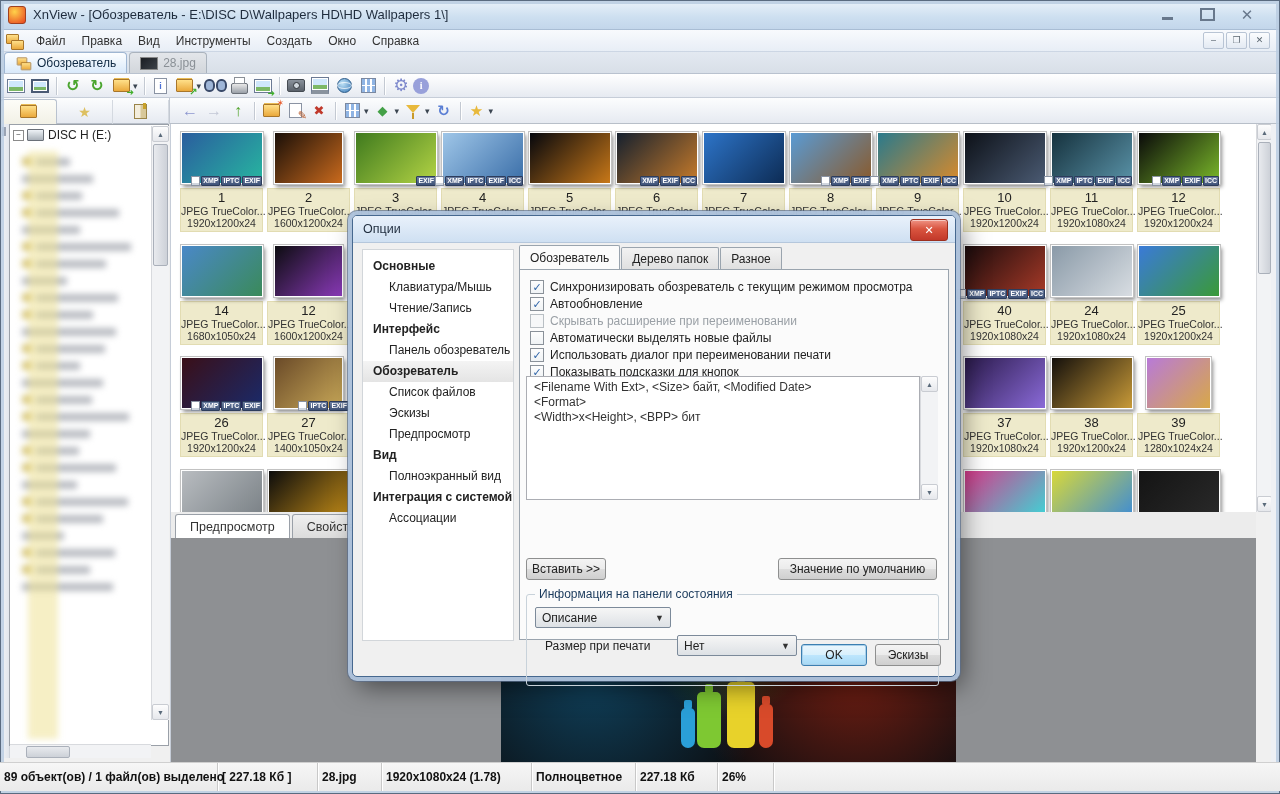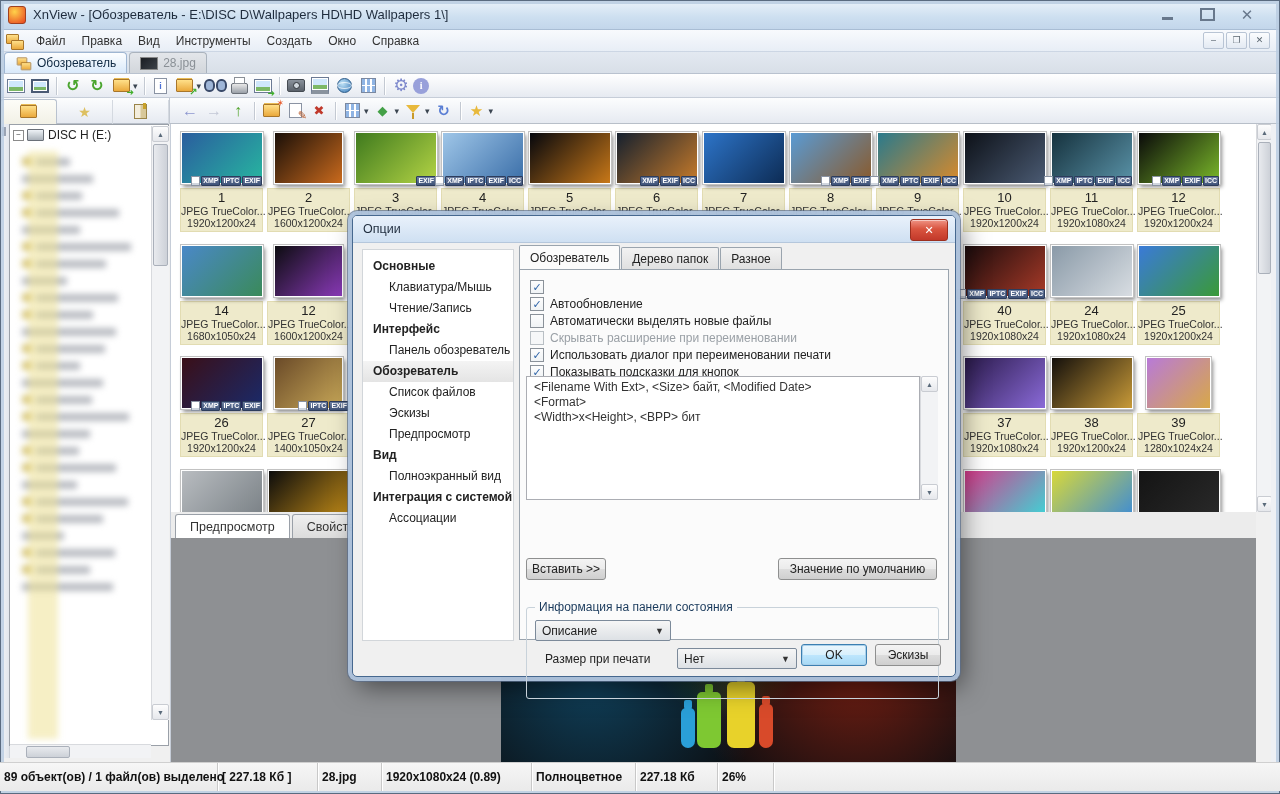--- a/index.html
+++ b/index.html
@@ -188,21 +188,21 @@
   .cbrow.disabled .cb{border-color:#b9bfc4;background:#f6f7f8;}
   .cbrow.disabled .cbl{color:#9aa0a6;}
   .cbl{font-size:12px;}
   #tmpl-box{position:absolute;left:6px;top:106px;width:394px;height:124px;background:#fff;border:1px solid #abadb3;box-sizing:border-box;
      padding:3px 7px;font-size:12px;color:#333;white-space:pre-line;line-height:15px;}
   #tmpl-scroll{position:absolute;left:400px;top:106px;width:17px;height:124px;}
   .dlg-btn{position:absolute;height:22px;border:1px solid #8e8f8f;border-radius:3px;font-size:12px;color:#222;
      background:linear-gradient(#f4f4f4,#ebebeb 49%,#dddddd 50%,#cfcfcf);display:flex;align-items:center;justify-content:center;box-sizing:border-box;}
   #btn-insert{left:6px;top:288px;width:80px;}
   #btn-default{left:258px;top:288px;width:159px;}
-  #grp{position:absolute;left:6px;top:337px;width:411px;height:90px;border:1px solid #c8d2da;border-radius:3px;}
+  #grp{position:absolute;left:6px;top:324px;width:411px;height:90px;border:1px solid #c8d2da;border-radius:3px;}
   #grp-title{position:absolute;left:8px;top:-8px;background:#fbfbfb;padding:0 4px;font-size:12px;color:#1a3a5c;}
   .select{position:absolute;height:21px;border:1px solid #7c8a9a;border-radius:2px;background:linear-gradient(#f6f6f6,#dde1e5);
      display:flex;align-items:center;padding-left:6px;font-size:12px;box-sizing:border-box;}
   .select .sarr{margin-left:auto;margin-right:6px;font-size:9px;color:#333;}
   #sel-info{left:8px;top:12px;width:136px;}
   #lbl-printsize{position:absolute;left:18px;top:44px;font-size:12px;}
   #sel-printsize{left:150px;top:40px;width:120px;}
   #btn-ok{left:448px;top:428px;width:66px;border-color:#3c7fb1;background:linear-gradient(#eaf6fd,#d9f0fc 49%,#bee6fd 50%,#a7d9f5);
      box-shadow:0 0 0 1px #a9d0ea inset;}
   #btn-cancel{left:522px;top:428px;width:66px;}
@@ -828,21 +828,21 @@
       <div class="bottle b1"></div>
       <div class="bottle b2"></div>
       <div class="bottle b4"></div>
   </div>
 </div>
 
 <div id="statusbar" class="abs">
   <span class="seg">89 объект(ов) / 1 файл(ов) выделено</span>
   <span class="seg">[ 227.18 Кб ]</span>
   <span class="seg">28.jpg</span>
-  <span class="seg">1920x1080x24 (0.89)</span>
+  <span class="seg">1920x1080x24 (1.78)</span>
   <span class="seg">Полноцветное</span>
   <span class="seg">227.18 Кб</span>
   <span class="seg">26%</span>
 </div>
 
 <div id="dialog" class="abs">
   <div id="dlg-title">
     <span>Опции</span>
   </div>
   <div id="dlg-close">✕</div>
@@ -863,32 +863,33 @@
     </div>
   <div id="dlg-tabs">
       <div class="dtab active">Обозреватель</div>
       <div class="dtab">Дерево папок</div>
       <div class="dtab">Разное</div>
     </div>
   <div id="dlg-panel">
     <div id="dlg-checkboxes" style="padding-top:9px;">
         <div class="cbrow">
           <span class="cb">✓</span>
+          <span class="cbl">Синхронизировать обозреватель с текущим режимом просмотра</span>
         </div>
         <div class="cbrow">
           <span class="cb">✓</span>
           <span class="cbl">Автообновление</span>
         </div>
+        <div class="cbrow disabled">
+          <span class="cb"></span>
+          <span class="cbl">Скрывать расширение при переименовании</span>
+        </div>
         <div class="cbrow">
           <span class="cb"></span>
           <span class="cbl">Автоматически выделять новые файлы</span>
-        </div>
-        <div class="cbrow disabled">
-          <span class="cb"></span>
-          <span class="cbl">Скрывать расширение при переименовании</span>
         </div>
         <div class="cbrow">
           <span class="cb">✓</span>
           <span class="cbl">Использовать диалог при переименовании печати</span>
         </div>
         <div class="cbrow">
           <span class="cb">✓</span>
           <span class="cbl">Показывать подсказки для кнопок</span>
         </div>
       </div>

